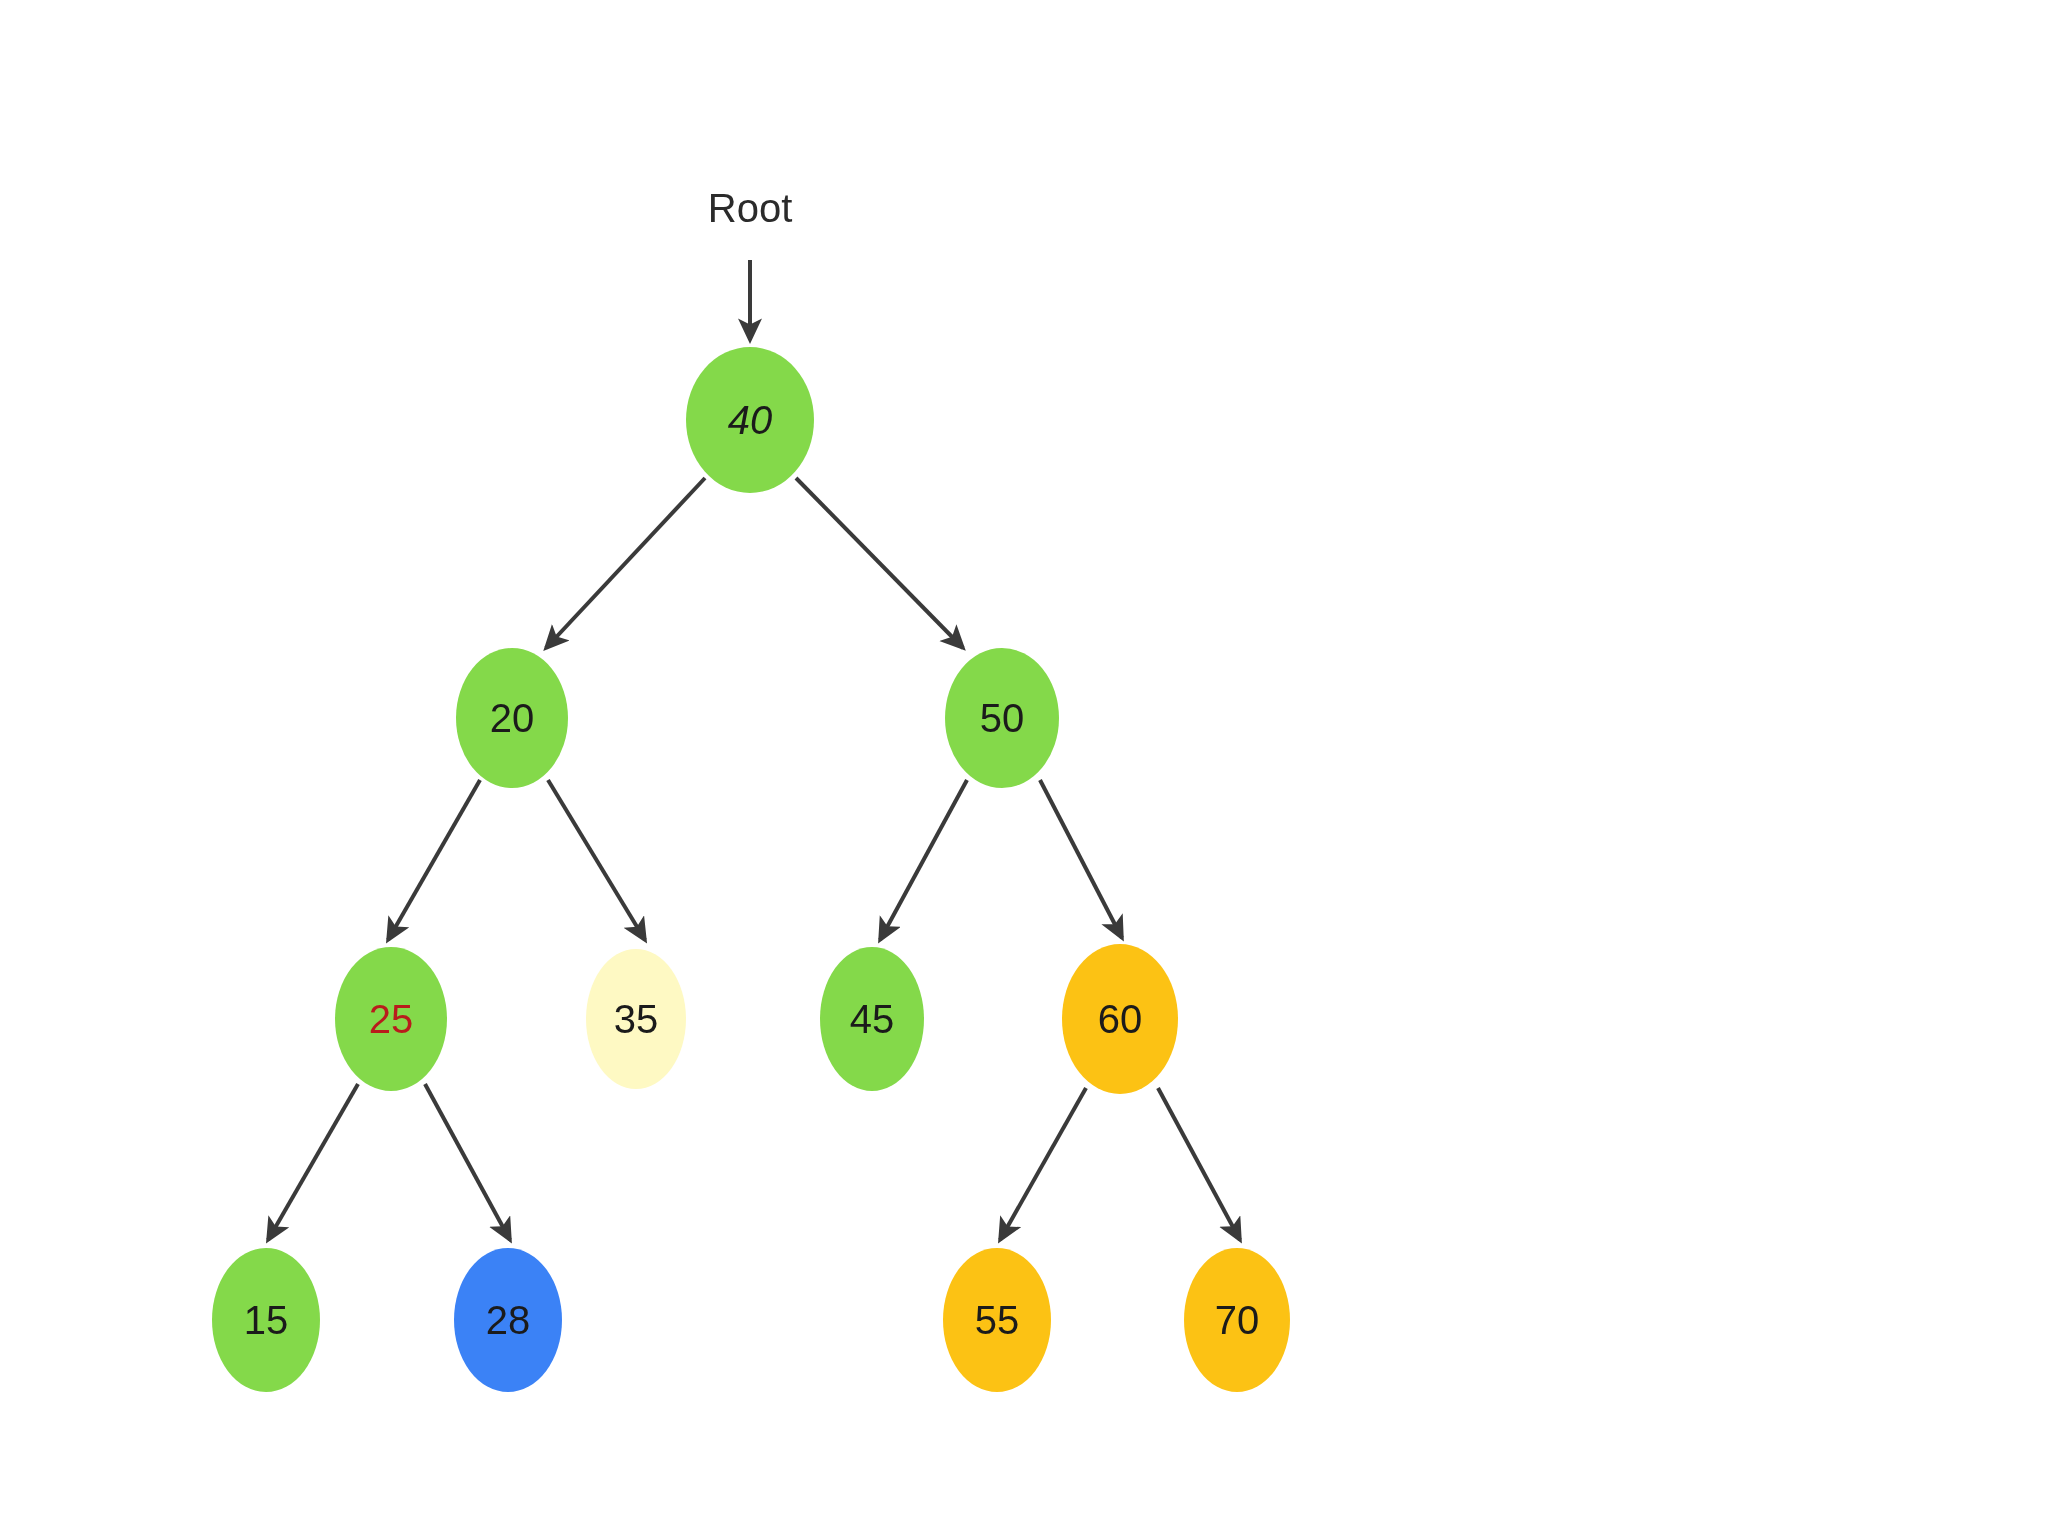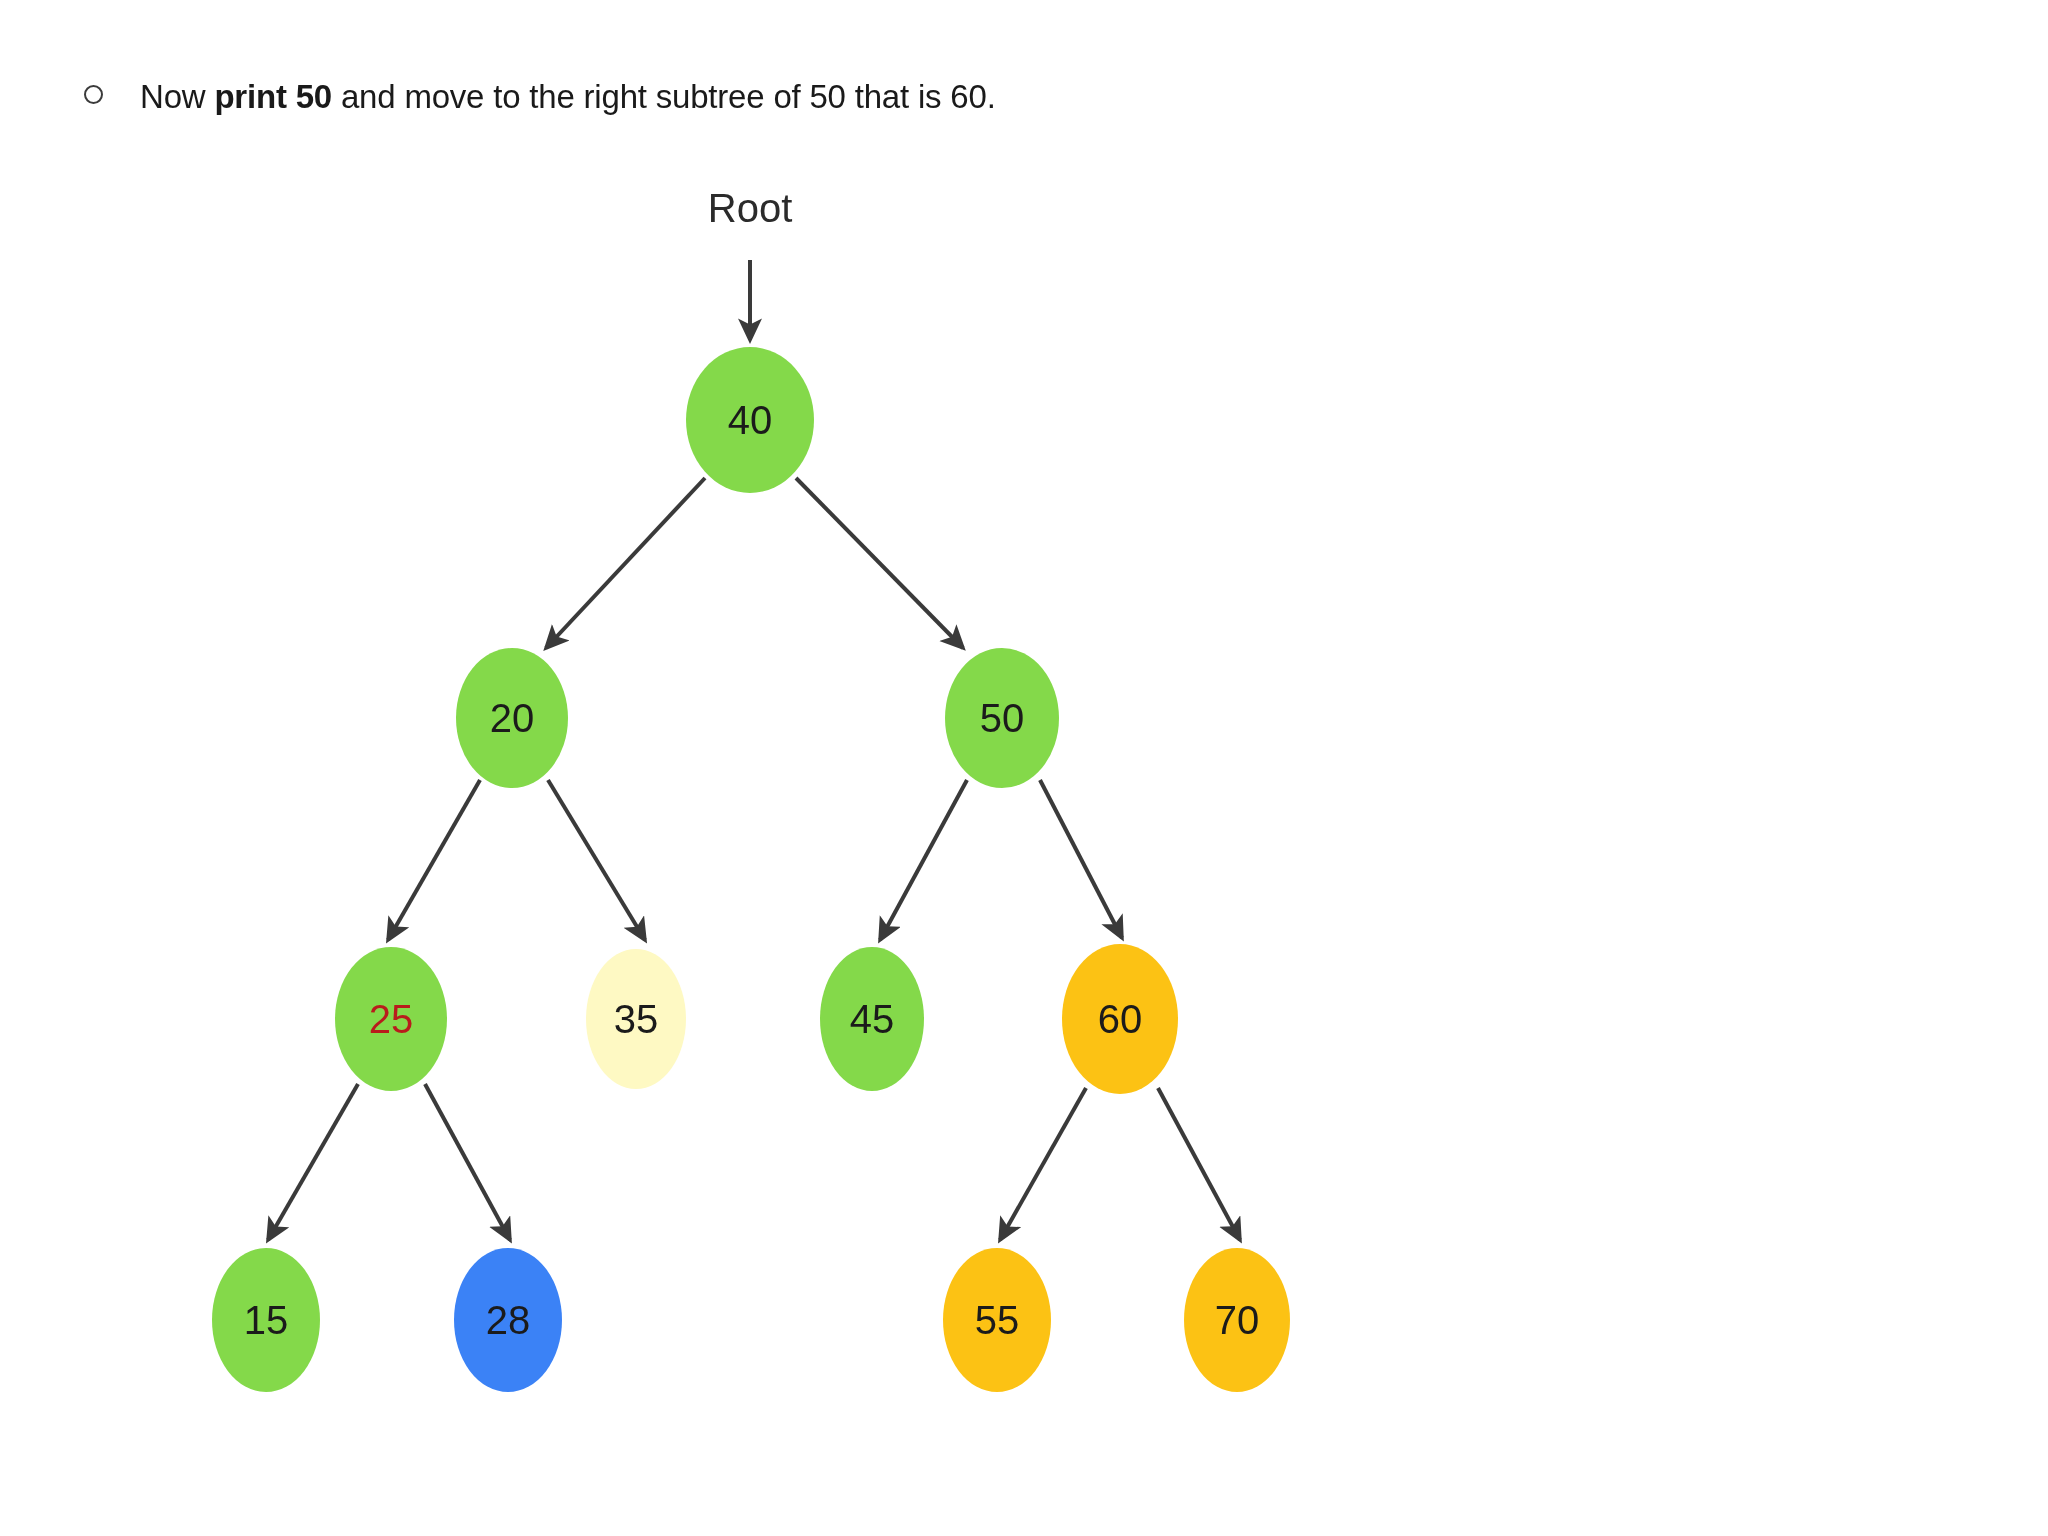--- a/index.html
+++ b/index.html
@@ -90,24 +90,20 @@
     color: #2b2b2b;
     font-family: "Liberation Sans", sans-serif;
     white-space: nowrap;
   }
 </style>
 </head>
 <body>
 
 <div id="page">
 
-  <div class="caption-row">
-    <span class="bullet-marker"></span>
-    <span class="caption-text"><span>Now </span><span class="strong">print 50</span><span> and move to the right subtree of 50 that is 60.</span></span>
-  </div>
 
   <div id="tree-canvas">
 
     <svg id="edge-layer" viewBox="0 0 2048 1536">
       <defs>
         <marker id="arrowhead" markerWidth="7" markerHeight="7" refX="5.4" refY="3" orient="auto" markerUnits="strokeWidth">
           <path d="M0,0 L6.4,3 L0,6 L1.5,3 Z" fill="#3a3a3a"></path>
         </marker>
       </defs>
       <g id="edges-group">
@@ -121,21 +117,21 @@
           <line x1="358" y1="1084" x2="268" y2="1240" stroke="#3a3a3a" stroke-width="4" marker-end="url(#arrowhead)"></line>
           <line x1="425" y1="1084" x2="510" y2="1240" stroke="#3a3a3a" stroke-width="4" marker-end="url(#arrowhead)"></line>
           <line x1="1086" y1="1088" x2="1000" y2="1240" stroke="#3a3a3a" stroke-width="4" marker-end="url(#arrowhead)"></line>
           <line x1="1158" y1="1088" x2="1240" y2="1240" stroke="#3a3a3a" stroke-width="4" marker-end="url(#arrowhead)"></line>
         </g>
     </svg>
 
     <div class="root-label" style="left: 750px; top: 208px; transform: translate(-50%, -50%);">Root</div>
 
     <div id="nodes-group">
-        <div class="tree-node" style="left: 686px; top: 347px; width: 128px; height: 146px; background: rgb(132, 217, 74);">
+        <div class="tree-node" style="left: 686px; top: 347px; width: 128px; height: 146px; background: rgb(132, 217, 74); font-style: italic;">
           <span class="node-label" style="color: rgb(27, 27, 27);">40</span>
         </div>
         <div class="tree-node" style="left: 456px; top: 648px; width: 112px; height: 140px; background: rgb(132, 217, 74);">
           <span class="node-label" style="color: rgb(27, 27, 27);">20</span>
         </div>
         <div class="tree-node" style="left: 945px; top: 648px; width: 114px; height: 140px; background: rgb(132, 217, 74);">
           <span class="node-label" style="color: rgb(27, 27, 27);">50</span>
         </div>
         <div class="tree-node" style="left: 335px; top: 947px; width: 112px; height: 144px; background: rgb(132, 217, 74);">
           <span class="node-label" style="color: #b91c1c;">25</span>

